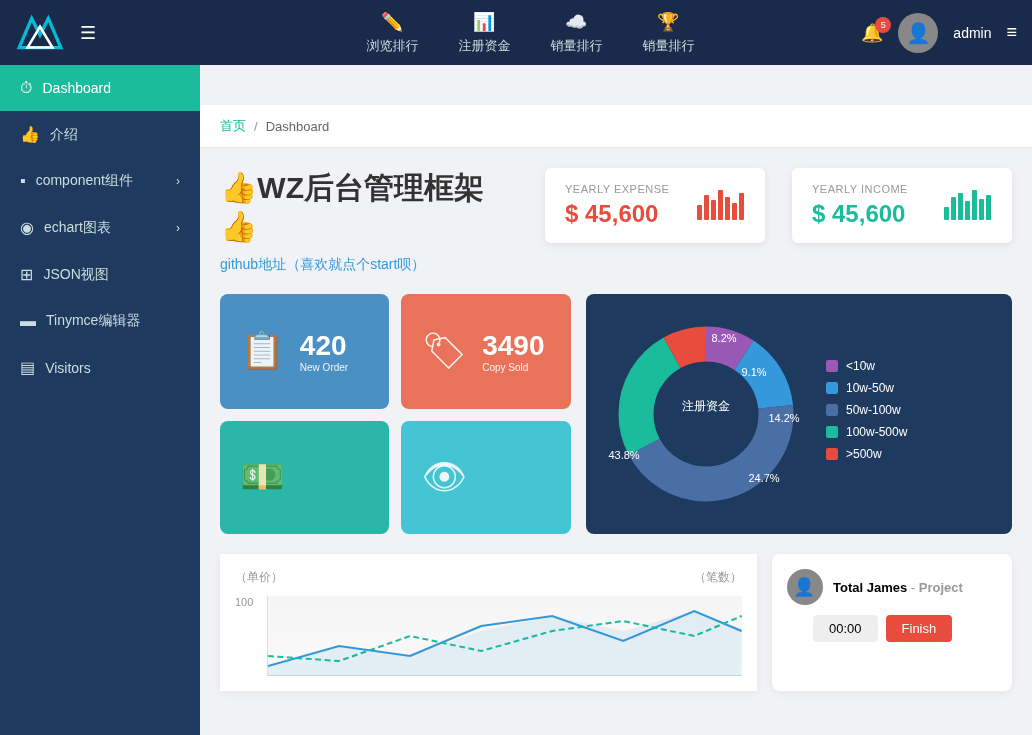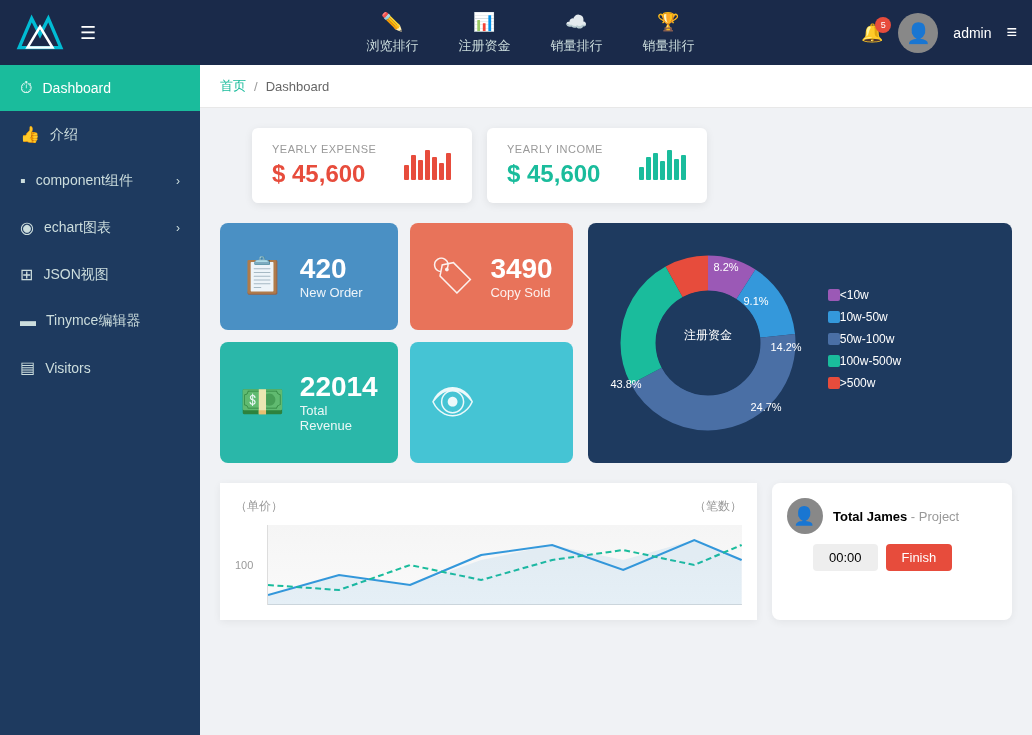--- a/index.html
+++ b/index.html
@@ -105,20 +105,21 @@
       color: white;
     }
     .sidebar-item .si-icon { font-size: 16px; }
     .sidebar-arrow { margin-left: auto; font-size: 12px; }
 
     
     .main-content {
       flex: 1;
       overflow-y: auto;
       background: #f0f2f5;
+      margin-top: 40px;
     }
 
     
     .breadcrumb {
       background: white;
       padding: 12px 20px;
       font-size: 13px;
       color: #666;
       display: flex;
       align-items: center;
@@ -148,21 +149,21 @@
     }
     .hero-link {
       color: #3498db;
       font-size: 14px;
       cursor: pointer;
     }
 
     
     .stats-top {
       display: flex;
-      gap: 15px;
+      gap: 27px;
       padding-left: 32px;
     }
     .stat-card-top {
       background: white;
       border-radius: 6px;
       padding: 15px 20px;
       min-width: 220px;
       box-shadow: 0 2px 8px rgba(0,0,0,0.08);
       display: flex;
       align-items: center;
@@ -187,35 +188,35 @@
       display: flex;
       align-items: center;
       gap: 15px;
     }
     .stat-card.blue { background: #4a90c4; }
     .stat-card.coral { background: #e8735a; }
     .stat-card.teal { background: #2ab7a9; }
     .stat-card.cyan { background: #45c4d4; }
     .stat-card .stat-icon { font-size: 36px; opacity: 0.9; }
     .stat-card .stat-number { font-size: 28px; font-weight: bold; }
-    .stat-card .stat-label { font-size: 13px; opacity: 0.9; }
+    .stat-card .stat-label { font-size: 10px; opacity: 0.9; }
 
     
     .donut-card {
       background: #1e3a5f;
       border-radius: 8px;
       padding: 20px;
       display: flex;
       align-items: center;
       gap: 20px;
       grid-row: span 2;
     }
     .donut-container { position: relative; width: 200px; height: 200px; flex-shrink: 0; }
     .donut-legend { color: white; font-size: 12px; }
-    .legend-item { display: flex; align-items: center; gap: 0; margin-bottom: 8px; }
+    .legend-item { display: flex; align-items: center; gap: 8px; margin-bottom: 8px; }
     .legend-dot { width: 12px; height: 12px; border-radius: 2px; flex-shrink: 0; }
 
     
     .bottom-section { display: flex; gap: 15px; }
     .chart-card {
       background: white;
       border-radius: 0;
       padding: 15px;
       flex: 1;
       min-height: 120px;
@@ -345,20 +346,24 @@
 
     <div class="breadcrumb">
       <a>首页</a>
       <span class="sep">/</span>
       <span>Dashboard</span>
     </div>
 
     <div class="content-area">
 
       <div class="hero-section">
+        <div class="hero-text">
+          <div class="hero-title">👍WZ后台管理框架👍</div>
+          <div class="hero-link">github地址（喜欢就点个start呗）</div>
+        </div>
         <div class="stats-top">
 
           <div class="stat-card-top">
             <div>
               <div class="label">YEARLY EXPENSE</div>
               <div class="value-expense">$ 45,600</div>
             </div>
             <div class="mini-chart mini-chart-expense">
               <svg width="50" height="35" viewBox="0 0 50 35">
                 <rect x="2" y="20" width="5" height="15" fill="#e74c3c" rx="1"></rect>
@@ -407,24 +412,20 @@
           <div class="stat-card coral">
             <div class="stat-icon">🏷</div>
             <div>
               <div class="stat-number">3490</div>
               <div class="stat-label">Copy Sold</div>
             </div>
           </div>
 
           <div class="stat-card teal">
             <div class="stat-icon">💵</div>
-            <div>
-              <div class="stat-number">22014</div>
-              <div class="stat-label">Total Revenue</div>
-            </div>
           </div>
 
           <div class="stat-card cyan">
             <div class="stat-icon">👁</div>
           </div>
         </div>
 
         <div class="donut-card" style="flex: 1.1;">
           <div class="donut-container">
             <svg width="200" height="200" viewBox="0 0 200 200">
@@ -474,21 +475,21 @@
         </div>
       </div>
 
       <div class="bottom-section">
 
         <div class="chart-card">
           <div class="chart-card-header">
             <span>（单价）</span>
             <span>（笔数）</span>
           </div>
-          <div style="display: flex; gap: 9px; align-items: center; color: #999; font-size: 11px;">
+          <div style="display: flex; gap: 9px; align-items: flex-start; color: #999; font-size: 11px;">
             <div style="display: flex; flex-direction: column; align-items: flex-end; gap: 20px; margin-right: 5px;">
               <span>100</span>
             </div>
             <div style="flex:1; height: 80px; position: relative; background: linear-gradient(to bottom, #f5f5f5, #fafafa); border-left: 1px solid #ddd; border-bottom: 1px solid #ddd;">
               <svg width="100%" height="80" viewBox="0 0 400 80" preserveAspectRatio="none">
                 <polyline points="0,70 60,50 120,60 180,30 240,20 300,45 360,15 400,35" fill="none" stroke="#3498db" stroke-width="2"></polyline>
                 <polyline points="0,60 60,65 120,40 180,55 240,35 300,25 360,40 400,20" fill="none" stroke="#1abc9c" stroke-width="2" stroke-dasharray="5,3"></polyline>
 
                 <polygon points="180,35 240,20 300,35 360,15 400,35 400,80 0,80 0,70 60,50 120,60 180,35" fill="rgba(52,152,219,0.1)"></polygon>
               </svg>
@@ -496,21 +497,21 @@
           </div>
         </div>
 
         <div class="activity-card">
           <div class="activity-header">
             <div class="activity-avatar">👤</div>
             <div>
               <div class="activity-name">
                 <span>Total James</span>
                 <span style="color:#999; font-weight: normal;"> - </span>
-                <span style="color:#999; font-weight: normal;">Project</span>
+                <span style="color:#999; font-weight: bold;">Project</span>
               </div>
             </div>
           </div>
           <div class="timer-row">
             <div class="timer-btn">00:00</div>
             <button class="finish-btn">Finish</button>
           </div>
         </div>
       </div>
     </div>

